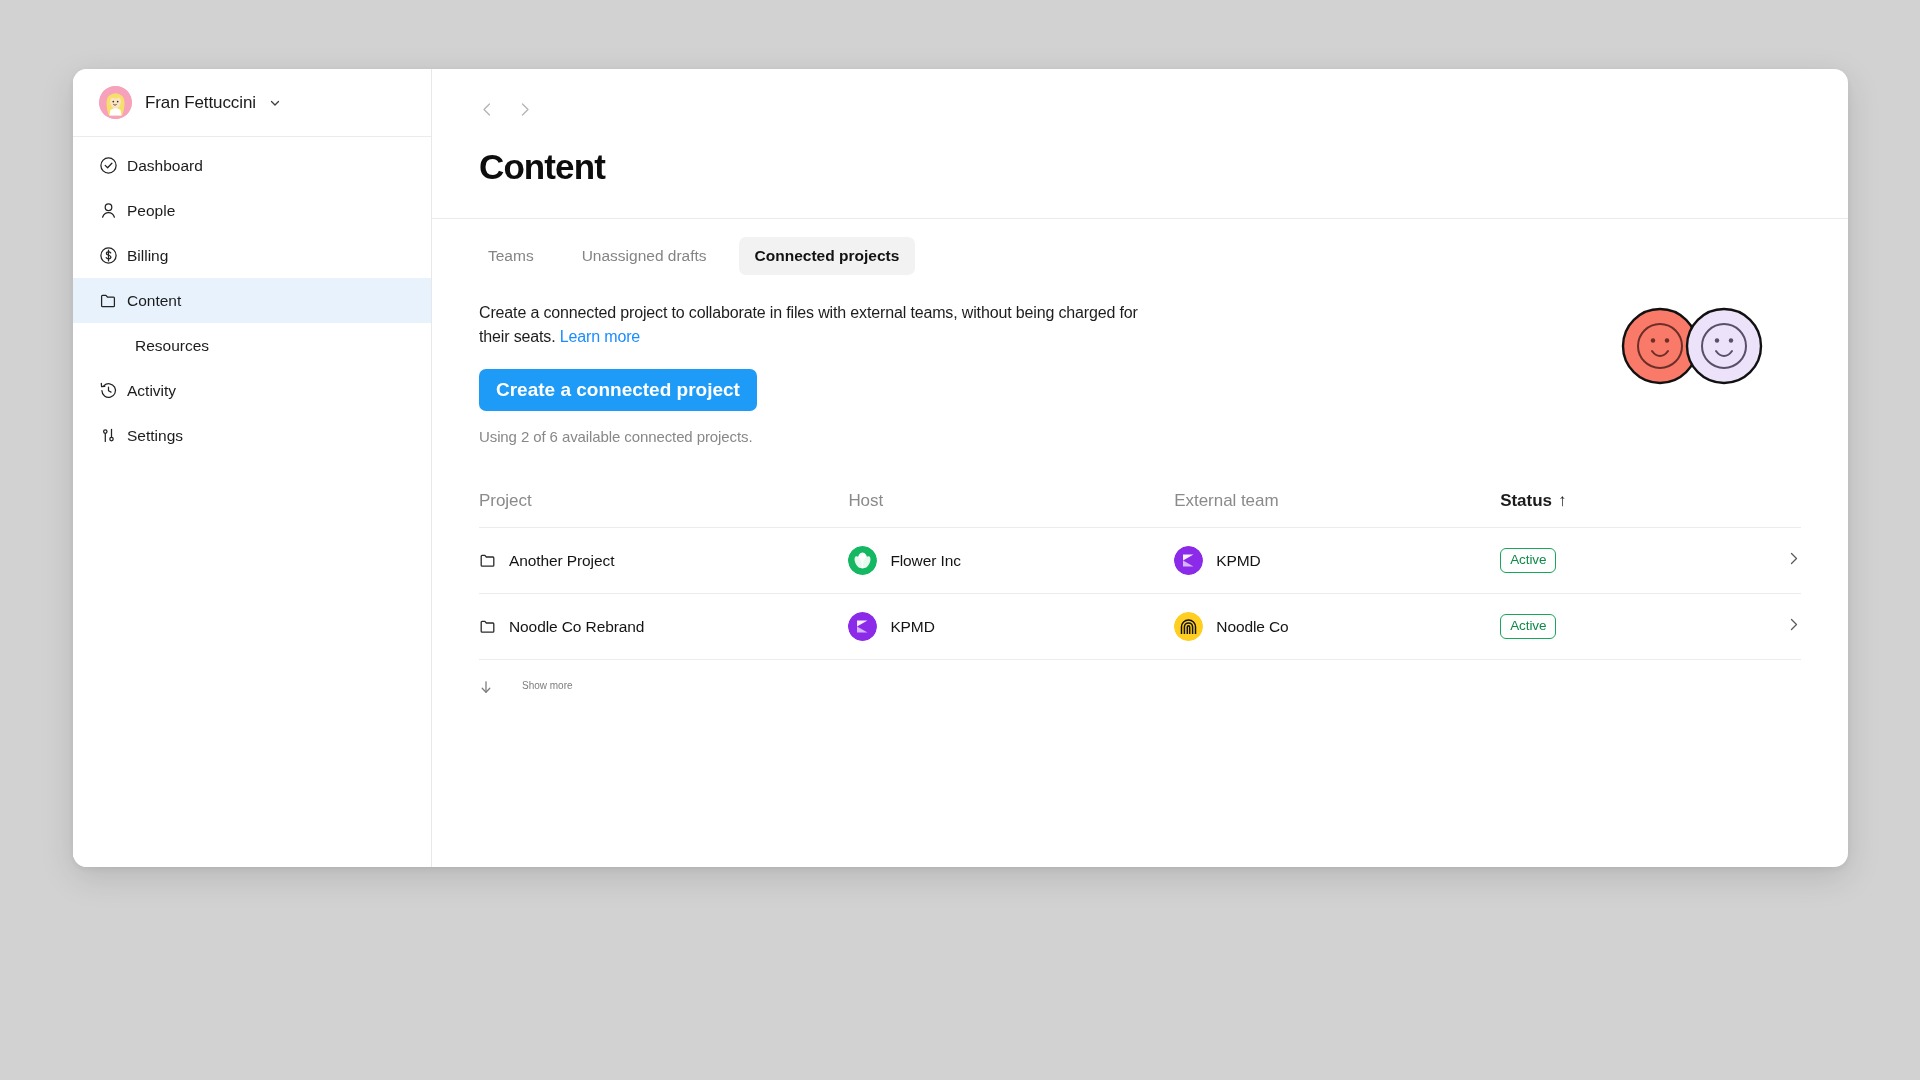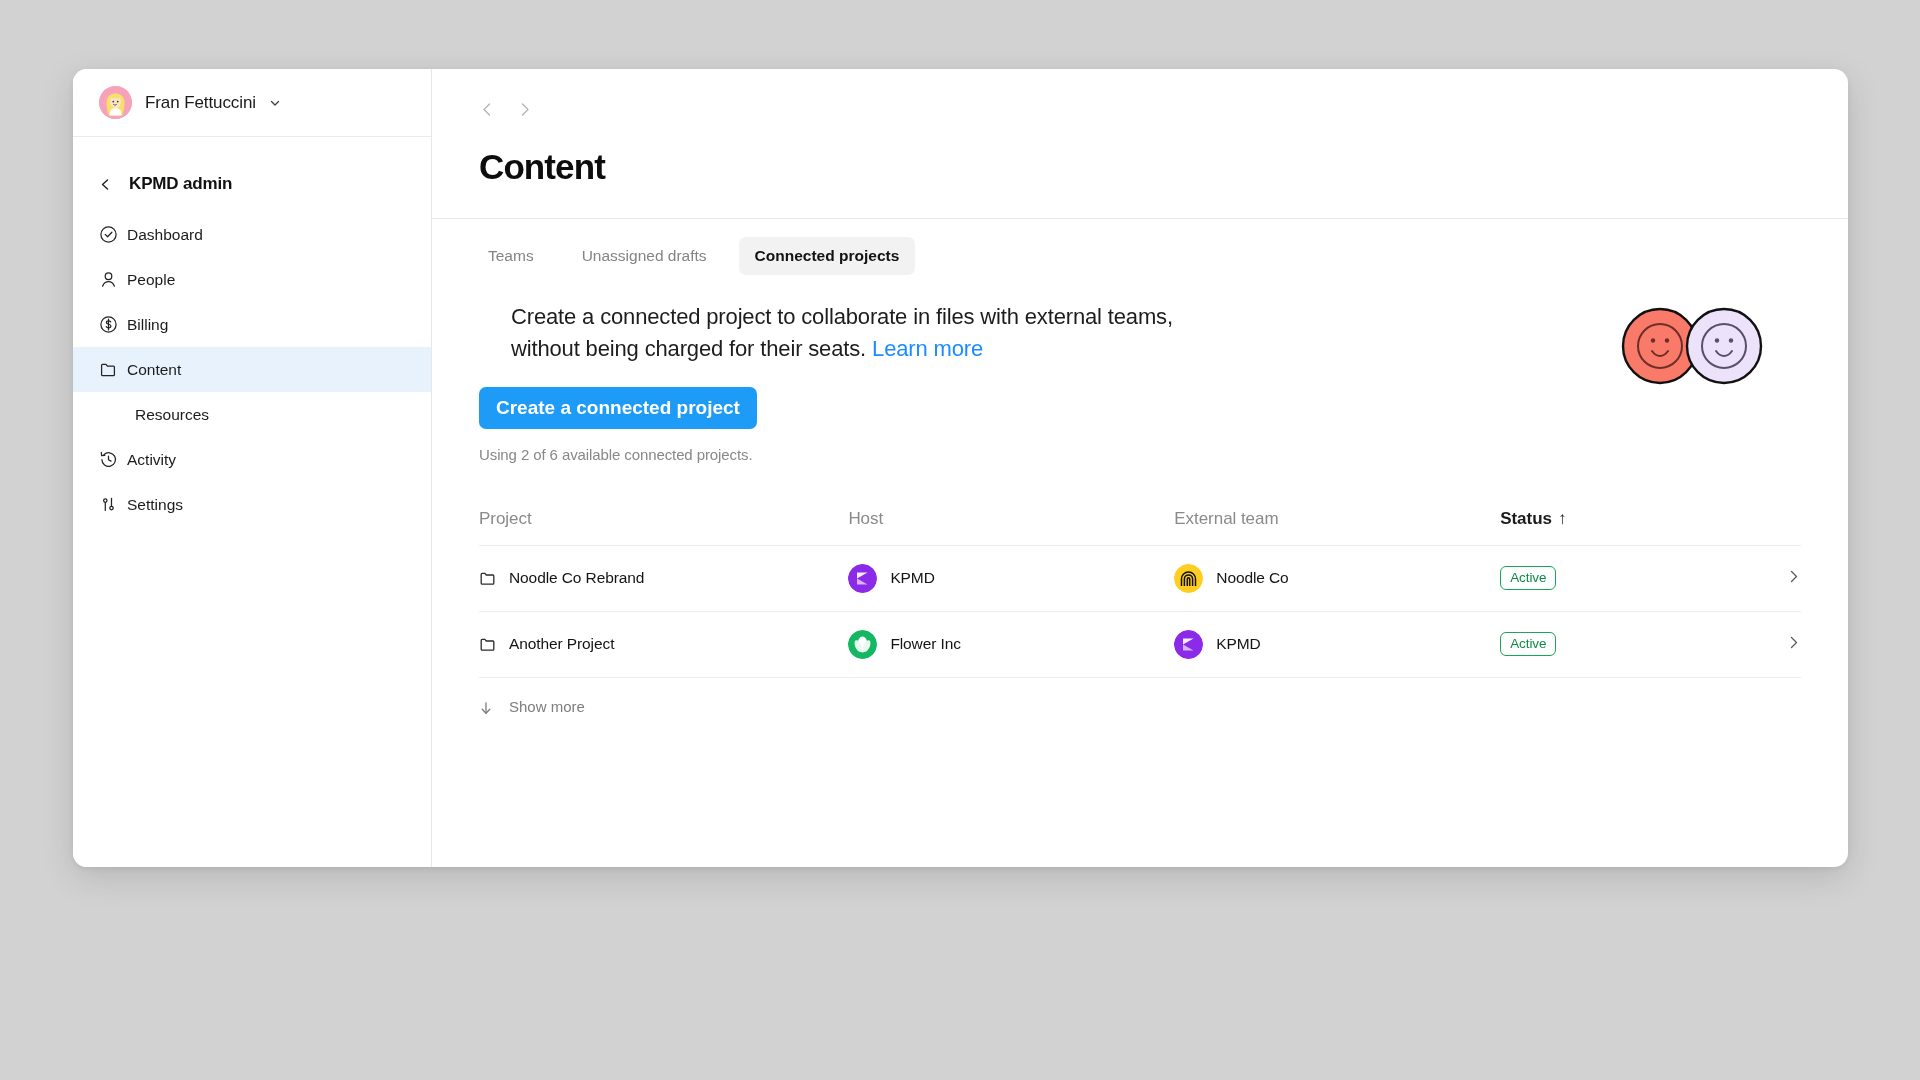--- a/index.html
+++ b/index.html
@@ -83,22 +83,22 @@
 
   #tabs { display: flex; gap: 16px; padding: 18px 40px 0 40px; }
   .tab {
     font-size: 15.5px; color: #848484; padding: 10px 16px;
     border-radius: 7px; cursor: pointer; white-space: nowrap;
   }
   .tab.active { background: #f2f2f2; color: #121212; font-weight: 700; }
 
   #promo { padding: 26px 47px 0 47px; position: relative; }
   #promo-text {
-    font-size: 22px; line-height: 1.47; color: #1d1d1d;
-    max-width: 680px; letter-spacing: -0.15px; margin-left: 32px;
+    font-size: 16px; line-height: 1.47; color: #1d1d1d;
+    max-width: 680px; letter-spacing: -0.15px;
   }
   #promo-text a { color: #1a8cff; text-decoration: none; }
   #cta-button {
     margin-top: 21px;
     display: inline-block;
     background: #1e9bf7; color: #fff;
     font-size: 19px; font-weight: 700;
     padding: 10px 17px; border: none; border-radius: 7px;
     cursor: pointer; font-family: inherit;
   }
@@ -128,22 +128,22 @@
 
   .cell-flex { display: flex; align-items: center; gap: 13px; }
   .folder-ico { width: 17px; height: 17px; flex: none; color: #2a2a2a; }
   .org-avatar { width: 29px; height: 29px; border-radius: 50%; flex: none; overflow: hidden; }
   .status-pill {
     display: inline-block; border: 1px solid #17a65a; color: #0f8a49;
     border-radius: 6px; padding: 3px 9px; font-size: 13.5px; line-height: 1.2;
   }
   .row-chevron { width: 15px; height: 15px; color: #5a5a5a; cursor: pointer; }
   #show-more {
-    display: flex; align-items: flex-end; gap: 16px;
-    margin-top: 20px; font-size: 15px; color: #7d7d7d; cursor: pointer;
+    display: flex; align-items: flex-start; gap: 29px;
+    margin-top: 20px; font-size: 10px; color: #7d7d7d; cursor: pointer;
     width: fit-content;
   }
   #show-more .arr { width: 14px; height: 14px; flex: none; }
 </style>
 </head>
 <body>
 
 <div id="app-window">
 
   <aside id="sidebar">
@@ -160,26 +160,20 @@
           <path d="M14.6 18.6c.7.7 2.1.7 2.8 0" stroke="#3a2c20" stroke-width="0.8" fill="none" stroke-linecap="round"></path>
           <path d="M11.5 24c1.6-1.2 3.2-1.8 5-1.8s3.4.6 5 1.8l1 5.5h-12z" fill="#ffffff"></path>
         </svg>
       </div>
       <span class="name">Fran Fettuccini</span>
       <svg class="chev-down" viewBox="0 0 12 12" fill="none" stroke="currentColor" stroke-width="1.3" stroke-linecap="round" stroke-linejoin="round">
         <polyline points="2.5,4.5 6,8 9.5,4.5"></polyline>
       </svg>
     </div>
 
-    <div class="nav-back">
-      <svg class="caret" viewBox="0 0 13 13" fill="none" stroke="currentColor" stroke-width="1.4" stroke-linecap="round" stroke-linejoin="round">
-        <polyline points="8.5,2 3.5,6.5 8.5,11"></polyline>
-      </svg>
-      <span class="label">KPMD admin</span>
-    </div>
 
     <nav id="nav-list">
 
       <div class="nav-item">
         <span class="ico">
           <svg viewBox="0 0 19 19" fill="none" stroke="currentColor" stroke-width="1.25" stroke-linecap="round" stroke-linejoin="round">
             <circle cx="9.5" cy="9.5" r="7.6"></circle>
               <polyline points="6.2,9.4 8.6,11.8 12.9,7.2"></polyline>
           </svg>
         </span>
@@ -306,20 +300,64 @@
           </tr>
         </thead>
         <tbody>
 
           <tr>
             <td>
               <div class="cell-flex">
                 <svg class="folder-ico" viewBox="0 0 17 17" fill="none" stroke="currentColor" stroke-width="1.3" stroke-linecap="round" stroke-linejoin="round">
                   <path d="M2.2 13.3V4.3c0-.5.4-.9.9-.9h2.8l1.4 1.6h6.6c.5 0 .9.4.9.9v7.4c0 .5-.4.9-.9.9H3.1c-.5 0-.9-.4-.9-.9z"></path>
                 </svg>
+                <span>Another Project</span>
+              </div>
+            </td>
+            <td>
+              <div class="cell-flex">
+                <span class="org-avatar">
+                  <svg viewBox="0 0 29 29" width="29" height="29">
+                    <circle cx="14.5" cy="14.5" r="14.5" fill="#15b862"></circle>
+                    <ellipse cx="14.5" cy="14.5" rx="5" ry="8" fill="#ffffff"></ellipse>
+                    <ellipse cx="10.3" cy="16" rx="3.1" ry="6.2" transform="rotate(-24 10.3 16)" fill="#e8f9ef"></ellipse>
+                    <ellipse cx="18.7" cy="16" rx="3.1" ry="6.2" transform="rotate(24 18.7 16)" fill="#e8f9ef"></ellipse>
+                  </svg>
+                </span>
+                <span>Flower Inc</span>
+              </div>
+            </td>
+            <td>
+              <div class="cell-flex">
+                <span class="org-avatar">
+                  <svg viewBox="0 0 29 29" width="29" height="29">
+                    <circle cx="14.5" cy="14.5" r="14.5" fill="#8b2ae8"></circle>
+                    <polygon points="9,8.5 19.5,8.5 9,14.5" fill="#ffffff" opacity="0.92"></polygon>
+                    <polygon points="9,14.5 19.5,20.5 9,20.5" fill="#ffffff" opacity="0.65"></polygon>
+                  </svg>
+                </span>
+                <span>KPMD</span>
+              </div>
+            </td>
+            <td>
+              <span class="status-pill">Active</span>
+            </td>
+            <td style="text-align:right">
+              <svg class="row-chevron" viewBox="0 0 15 15" fill="none" stroke="currentColor" stroke-width="1.3" stroke-linecap="round" stroke-linejoin="round">
+                <polyline points="5.5,2.5 10.5,7.5 5.5,12.5"></polyline>
+              </svg>
+            </td>
+          </tr>
+
+          <tr>
+            <td>
+              <div class="cell-flex">
+                <svg class="folder-ico" viewBox="0 0 17 17" fill="none" stroke="currentColor" stroke-width="1.3" stroke-linecap="round" stroke-linejoin="round">
+                  <path d="M2.2 13.3V4.3c0-.5.4-.9.9-.9h2.8l1.4 1.6h6.6c.5 0 .9.4.9.9v7.4c0 .5-.4.9-.9.9H3.1c-.5 0-.9-.4-.9-.9z"></path>
+                </svg>
                 <span>Noodle Co Rebrand</span>
               </div>
             </td>
             <td>
               <div class="cell-flex">
                 <span class="org-avatar">
                   <svg viewBox="0 0 29 29" width="29" height="29">
                     <circle cx="14.5" cy="14.5" r="14.5" fill="#8b2ae8"></circle>
                     <polygon points="9,8.5 19.5,8.5 9,14.5" fill="#ffffff" opacity="0.92"></polygon>
                     <polygon points="9,14.5 19.5,20.5 9,20.5" fill="#ffffff" opacity="0.65"></polygon>
@@ -344,64 +382,20 @@
             <td>
               <span class="status-pill">Active</span>
             </td>
             <td style="text-align:right">
               <svg class="row-chevron" viewBox="0 0 15 15" fill="none" stroke="currentColor" stroke-width="1.3" stroke-linecap="round" stroke-linejoin="round">
                 <polyline points="5.5,2.5 10.5,7.5 5.5,12.5"></polyline>
               </svg>
             </td>
           </tr>
 
-          <tr>
-            <td>
-              <div class="cell-flex">
-                <svg class="folder-ico" viewBox="0 0 17 17" fill="none" stroke="currentColor" stroke-width="1.3" stroke-linecap="round" stroke-linejoin="round">
-                  <path d="M2.2 13.3V4.3c0-.5.4-.9.9-.9h2.8l1.4 1.6h6.6c.5 0 .9.4.9.9v7.4c0 .5-.4.9-.9.9H3.1c-.5 0-.9-.4-.9-.9z"></path>
-                </svg>
-                <span>Another Project</span>
-              </div>
-            </td>
-            <td>
-              <div class="cell-flex">
-                <span class="org-avatar">
-                  <svg viewBox="0 0 29 29" width="29" height="29">
-                    <circle cx="14.5" cy="14.5" r="14.5" fill="#15b862"></circle>
-                    <ellipse cx="14.5" cy="14.5" rx="5" ry="8" fill="#ffffff"></ellipse>
-                    <ellipse cx="10.3" cy="16" rx="3.1" ry="6.2" transform="rotate(-24 10.3 16)" fill="#e8f9ef"></ellipse>
-                    <ellipse cx="18.7" cy="16" rx="3.1" ry="6.2" transform="rotate(24 18.7 16)" fill="#e8f9ef"></ellipse>
-                  </svg>
-                </span>
-                <span>Flower Inc</span>
-              </div>
-            </td>
-            <td>
-              <div class="cell-flex">
-                <span class="org-avatar">
-                  <svg viewBox="0 0 29 29" width="29" height="29">
-                    <circle cx="14.5" cy="14.5" r="14.5" fill="#8b2ae8"></circle>
-                    <polygon points="9,8.5 19.5,8.5 9,14.5" fill="#ffffff" opacity="0.92"></polygon>
-                    <polygon points="9,14.5 19.5,20.5 9,20.5" fill="#ffffff" opacity="0.65"></polygon>
-                  </svg>
-                </span>
-                <span>KPMD</span>
-              </div>
-            </td>
-            <td>
-              <span class="status-pill">Active</span>
-            </td>
-            <td style="text-align:right">
-              <svg class="row-chevron" viewBox="0 0 15 15" fill="none" stroke="currentColor" stroke-width="1.3" stroke-linecap="round" stroke-linejoin="round">
-                <polyline points="5.5,2.5 10.5,7.5 5.5,12.5"></polyline>
-              </svg>
-            </td>
-          </tr>
-
         </tbody>
       </table>
 
       <div id="show-more">
         <svg class="arr" viewBox="0 0 14 14" fill="none" stroke="currentColor" stroke-width="1.3" stroke-linecap="round" stroke-linejoin="round">
           <line x1="7" y1="1.8" x2="7" y2="12"></line>
             <polyline points="3.2,8.3 7,12.2 10.8,8.3"></polyline>
         </svg>
         <span>Show more</span>
       </div>

